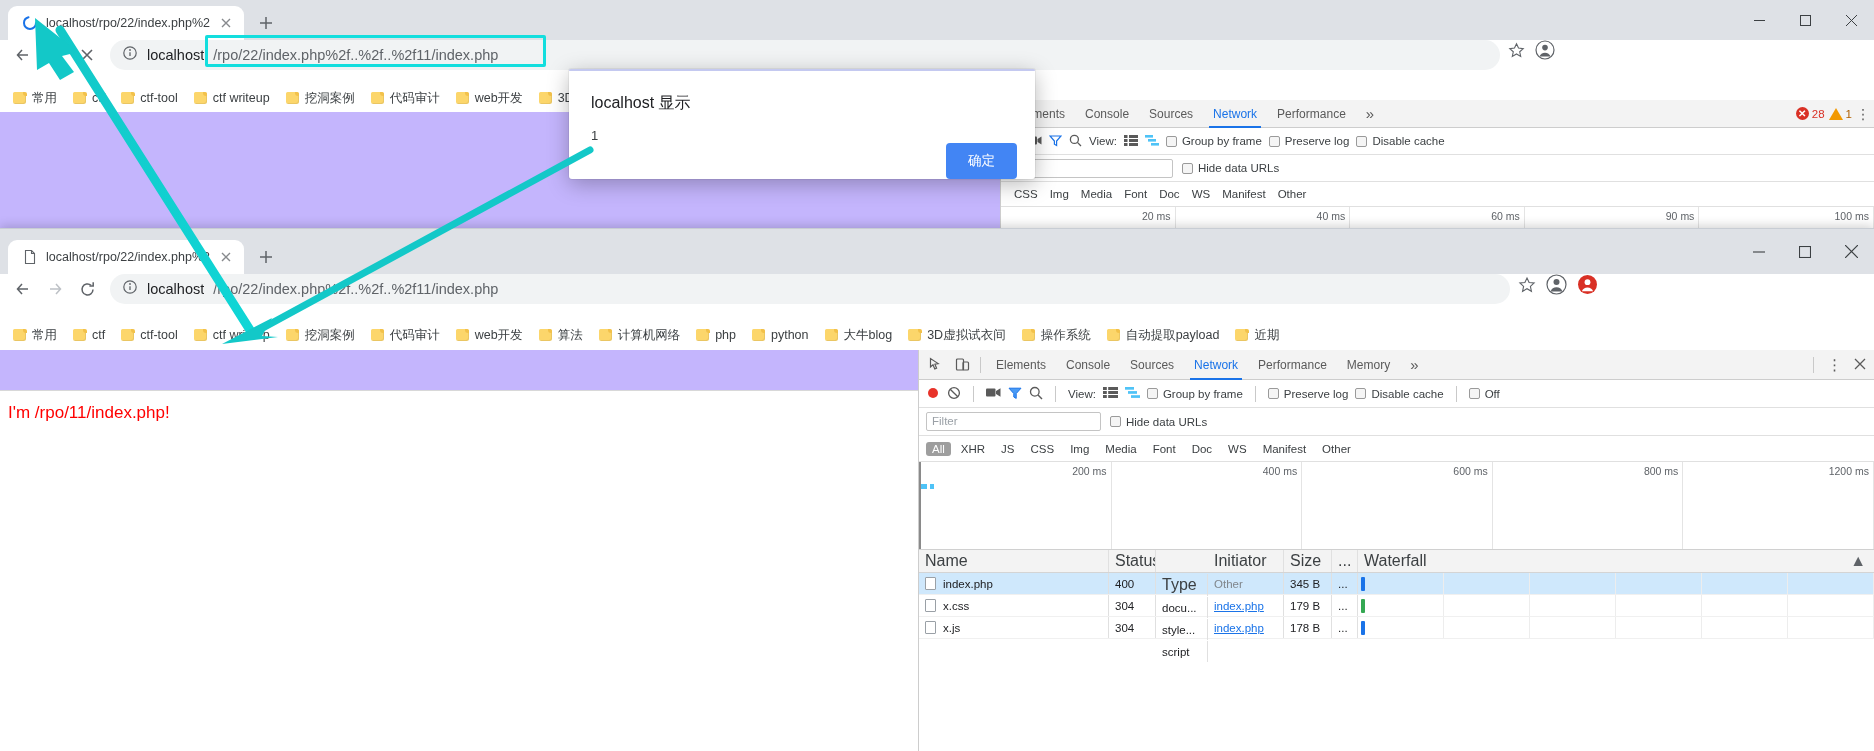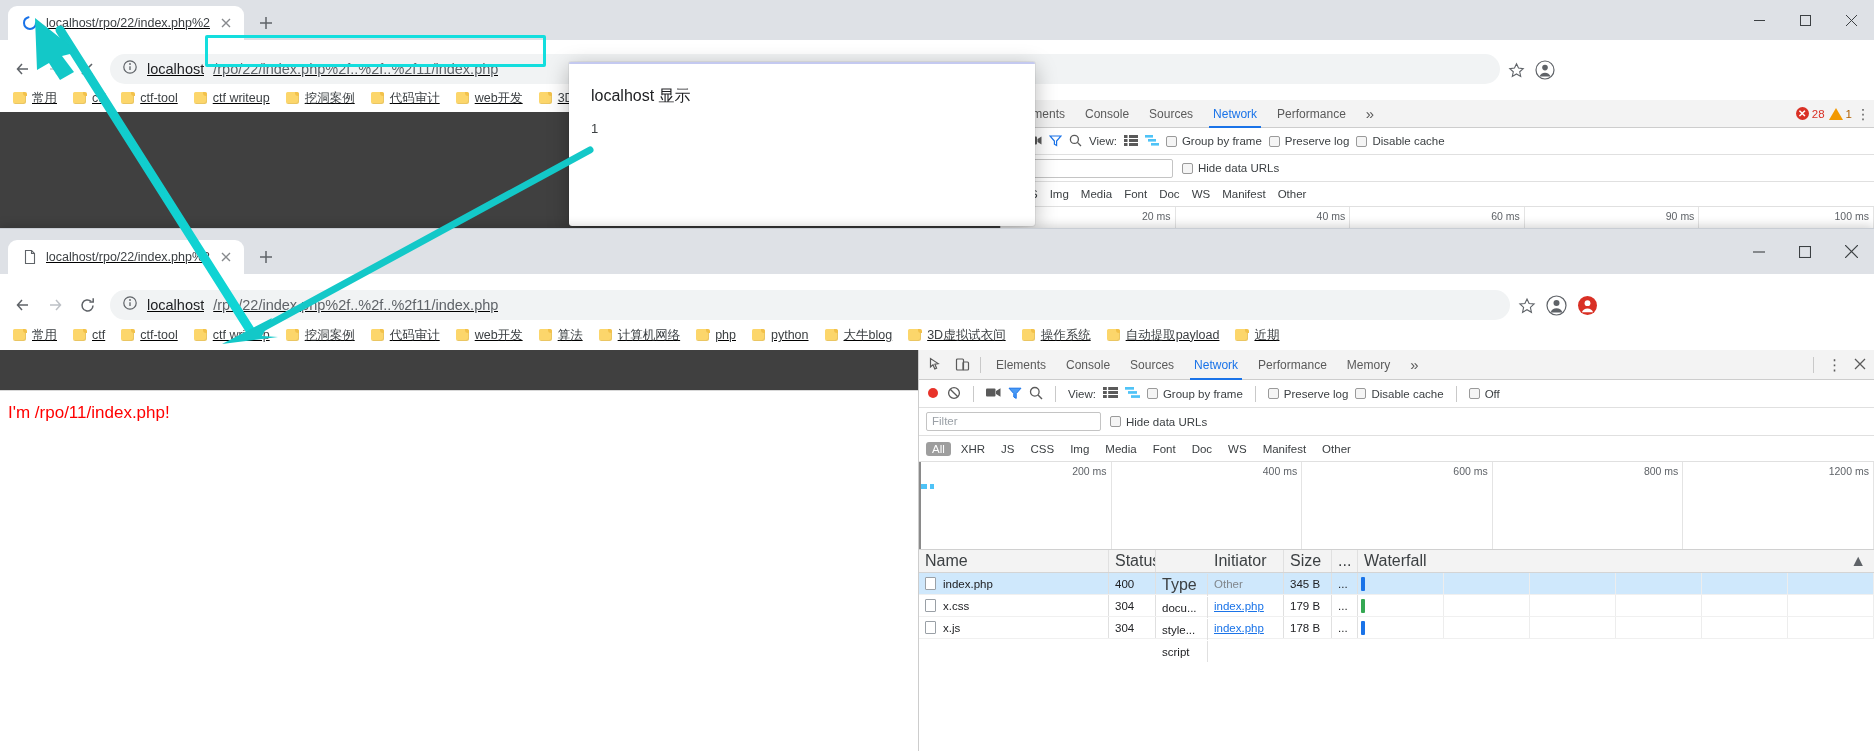--- a/index.html
+++ b/index.html
@@ -6,21 +6,21 @@
   html, body {
     margin: 0; padding: 0;
     width: 1874px; height: 751px;
     overflow: hidden;
     font-family: "Liberation Sans", sans-serif;
     background: #ffffff;
   }
   #root { position: relative; width: 1874px; height: 751px; background: #fff; }
 
   
-  .win { position: absolute; background: #404040; text-decoration: underline; }
+  .win { position: absolute; background: #c4b5fd; }
   .tabstrip {
     position: relative; height: 40px; background: #dee1e6;
     display: flex; align-items: flex-end; padding-left: 8px;
   }
   .tab {
     display: flex; align-items: center; gap: 8px;
     height: 34px; background: #fff;
     border-radius: 9px 9px 0 0;
     padding: 0 10px 0 14px; min-width: 230px; max-width: 250px;
     position: relative;
@@ -29,21 +29,21 @@
   .tab-title {
     font-size: 12.5px; color: #3c4043; white-space: nowrap;
     overflow: hidden; text-overflow: clip; flex: 1 1 auto;
   }
   .tab-close { width: 16px; height: 16px; flex:0 0 16px; opacity: .75; }
   .newtab { width: 28px; height: 28px; margin: 0 0 3px 8px; border-radius: 50%;
             display: flex; align-items: center; justify-content: center; }
   .wincontrols { position: absolute; right: 0; top: 0; height: 40px; display: flex; }
   .wc-btn { width: 46px; height: 40px; display: flex; align-items: center; justify-content: center; }
 
-  .navbar { height: 44px; display: flex; align-items: flex-end; gap: 2px; padding: 0 8px; background: #fff; }
+  .navbar { height: 44px; display: flex; align-items: flex-start; gap: 2px; padding: 0 8px; background: #fff; }
   .navbtn { width: 30px; height: 30px; display: flex; align-items: center; justify-content: center;
             border-radius: 50%; flex: 0 0 30px; }
   .omnibox {
     flex: 1 1 auto; height: 30px; background: #f1f3f4; border-radius: 16px;
     display: flex; align-items: center; padding: 0 12px; gap: 9px; margin: 0 6px;
     position: relative; min-width: 0;
   }
   .omni-text { font-size: 14.5px; white-space: nowrap; overflow: hidden; }
   .omni-host { color: #202124; }
   .omni-path { color: #5f6368; }
@@ -390,23 +390,26 @@
               <span class="ov-label">90 ms</span>
             </div>
             <div class="ov-cell">
               <span class="ov-label">100 ms</span>
             </div>
           </div>
       </div>
     </div>
   </div>
 
-  <div class="dlg" style="left:569px; top:62px; width:466px; height:164px;">
+  <div class="dlg" style="left:569px; top:69px; width:466px; height:110px;">
     <div class="dlg-title">localhost 显示</div>
     <div class="dlg-msg">1</div>
+    <div class="dlg-actions">
+      <button class="btn-primary">确定</button>
+    </div>
   </div>
 
   <div class="win" style="left:0; top:228px; width:1874px; height:523px; box-shadow:0 -2px 10px rgba(0,0,0,.18); border-top:1px solid #c8cdd4;">
 
     <div class="tabstrip" style="height:45px;">
       <div class="tab">
         <span class="tab-favicon">
           <svg width="16" height="16" viewBox="0 0 16 16">
               <path d="M3.5 1.5 H9.5 L12.5 4.5 V14.5 H3.5 z" fill="#fff" stroke="#5f6368" stroke-width="1.1"></path>
               <path d="M9.5 1.5 V4.5 H12.5" fill="none" stroke="#5f6368" stroke-width="1.1"></path>

